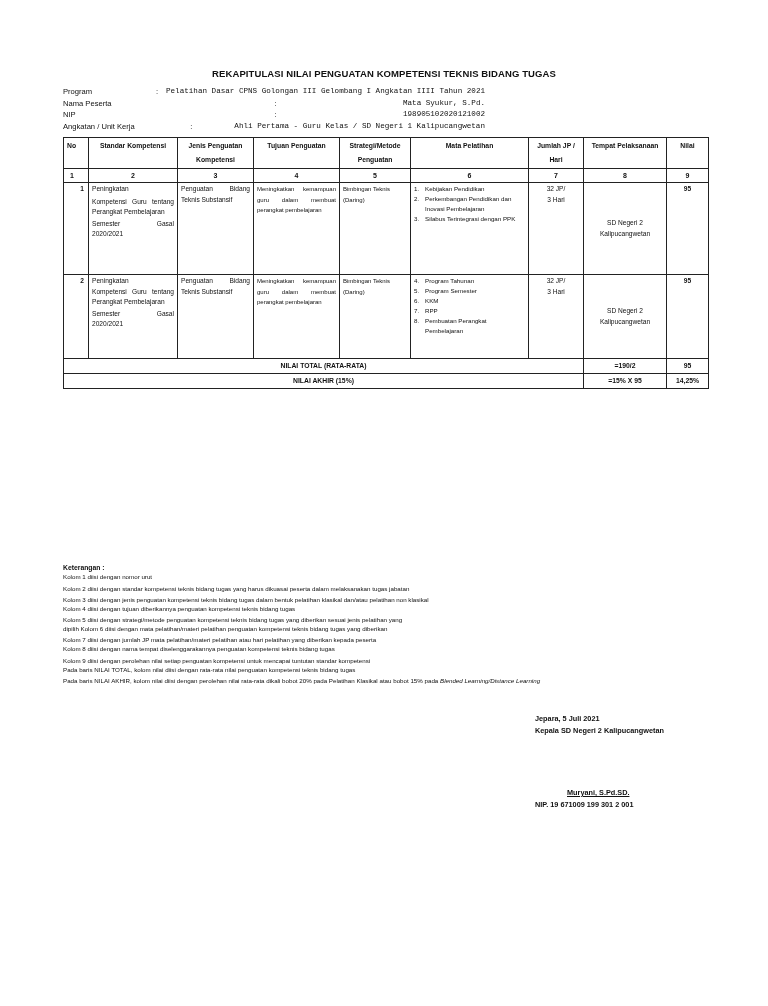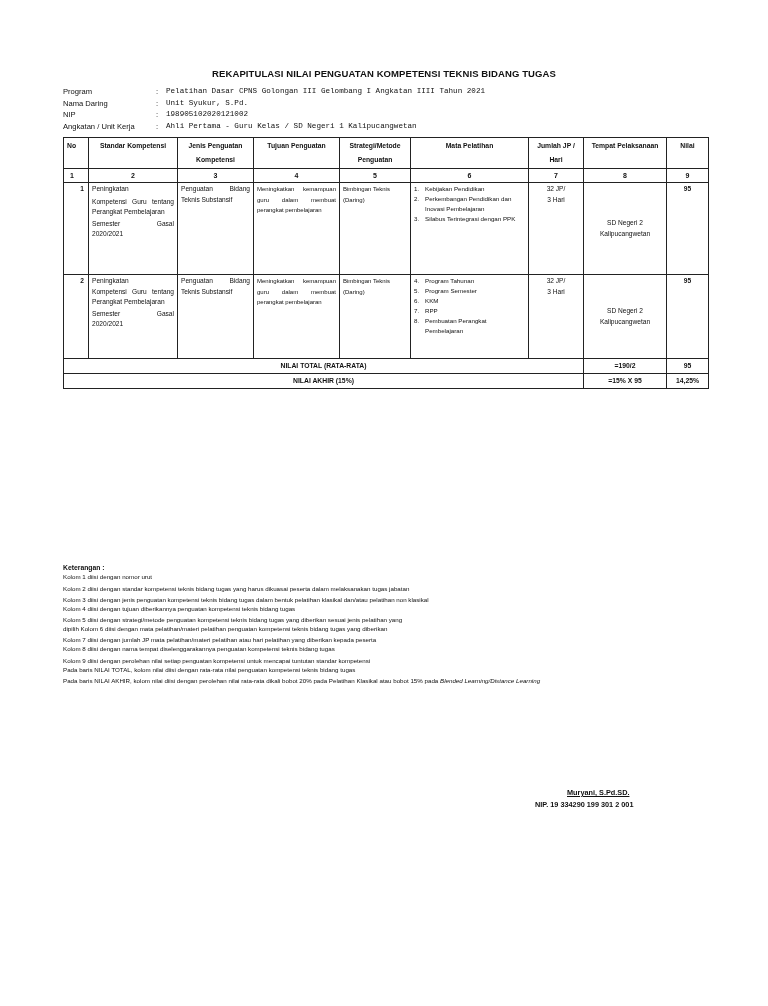--- a/index.html
+++ b/index.html
@@ -2,21 +2,21 @@
 <html><head>
 <meta charset="utf-8">
 <style>
   html, body { margin:0; padding:0; }
   body { width:768px; height:1006px; background:#ffffff; position:relative; overflow:hidden;
          font-family:"Liberation Sans", "DejaVu Sans", sans-serif; color:#111; }
   .page { position:absolute; left:0; top:2px; width:768px; height:1006px; }
   .title { position:absolute; left:0; width:768px; top:66px; text-align:center;
            font-size:9.5px; font-weight:bold; letter-spacing:0.1px; }
   .meta { position:absolute; left:63px; top:84px; font-size:7.6px; line-height:11.5px; }
-  .meta-row { display:flex; }
+  .meta-row { display:flex;justify-content:space-between; }
   .meta-label { width:93px; }
   .meta-colon { width:10px; }
   .meta-val { white-space:nowrap;font-family:Liberation Mono, monospace; }
 
   table.rekap { position:absolute; left:63px; top:135px; width:645px; border-collapse:collapse;
                 table-layout:fixed; font-size:6.6px; }
   table.rekap td, table.rekap th { border:1px solid #222; padding:1px 3px; vertical-align:top; }
   table.rekap th { font-weight:bold; font-size:6.8px; text-align:center; line-height:14px; height:27px; }
   table.rekap th.no { text-align:left; }
   .numrow td { font-weight:bold; text-align:center; height:11px; line-height:11px; padding:1px 3px; font-size:7px; }
@@ -51,23 +51,23 @@
 
   <div class="title">REKAPITULASI NILAI PENGUATAN KOMPETENSI TEKNIS BIDANG TUGAS</div>
 
   <div class="meta">
     <div class="meta-row">
       <span class="meta-label">Program</span>
       <span class="meta-colon">:</span>
       <span class="meta-val">Pelatihan Dasar CPNS Golongan III Gelombang I Angkatan IIII Tahun 2021</span>
     </div>
     <div class="meta-row">
-      <span class="meta-label">Nama Daring</span>
-      <span class="meta-colon">:</span>
-      <span class="meta-val">Unit Syukur, S.Pd.</span>
+      <span class="meta-label">Nama Peserta</span>
+      <span class="meta-colon">:</span>
+      <span class="meta-val">Mata Syukur, S.Pd.</span>
     </div>
     <div class="meta-row">
       <span class="meta-label">NIP</span>
       <span class="meta-colon">:</span>
       <span class="meta-val">198905102020121002</span>
     </div>
     <div class="meta-row">
       <span class="meta-label">Angkatan / Unit Kerja</span>
       <span class="meta-colon">:</span>
       <span class="meta-val">Ahli Pertama - Guru Kelas / SD Negeri 1 Kalipucangwetan</span>
@@ -199,18 +199,22 @@
     <div style="margin-top:-1px">dipilih Kolom 6 diisi dengan mata pelatihan/materi pelatihan penguatan kompetensi teknis bidang tugas yang diberikan</div>
     <div class="gap">Kolom 7 diisi dengan jumlah JP mata pelatihan/materi pelatihan atau hari pelatihan yang diberikan kepada peserta</div>
     <div>Kolom 8 diisi dengan nama tempat diselenggarakannya penguatan kompetensi teknis bidang tugas</div>
     <div class="gap">Kolom 9 diisi dengan perolehan nilai setiap penguatan kompetensi untuk mencapai tuntutan standar kompetensi</div>
     <div>Pada baris NILAI TOTAL, kolom nilai diisi dengan rata-rata nilai penguatan kompetensi teknis bidang tugas</div>
     <div class="gap">
       <span>Pada baris NILAI AKHIR, kolom nilai diisi dengan perolehan nilai rata-rata dikali bobot 20% pada Pelatihan Klasikal atau bobot 15% pada </span><i>Blended Learning/Distance Learning</i>
     </div>
   </div>
 
+  <div class="sign">
+    <div>Jepara, 5 Juli 2021</div>
+    <div>Kepala SD Negeri 2 Kalipucangwetan</div>
+  </div>
   <div class="sign2">
     <div class="nm">Muryani, S.Pd.SD.</div>
-    <div>NIP. 19 334290 199 301 2 001</div>
+    <div>NIP. 19 671009 199 301 2 001</div>
   </div>
 
 </div>
 
 </body></html>

